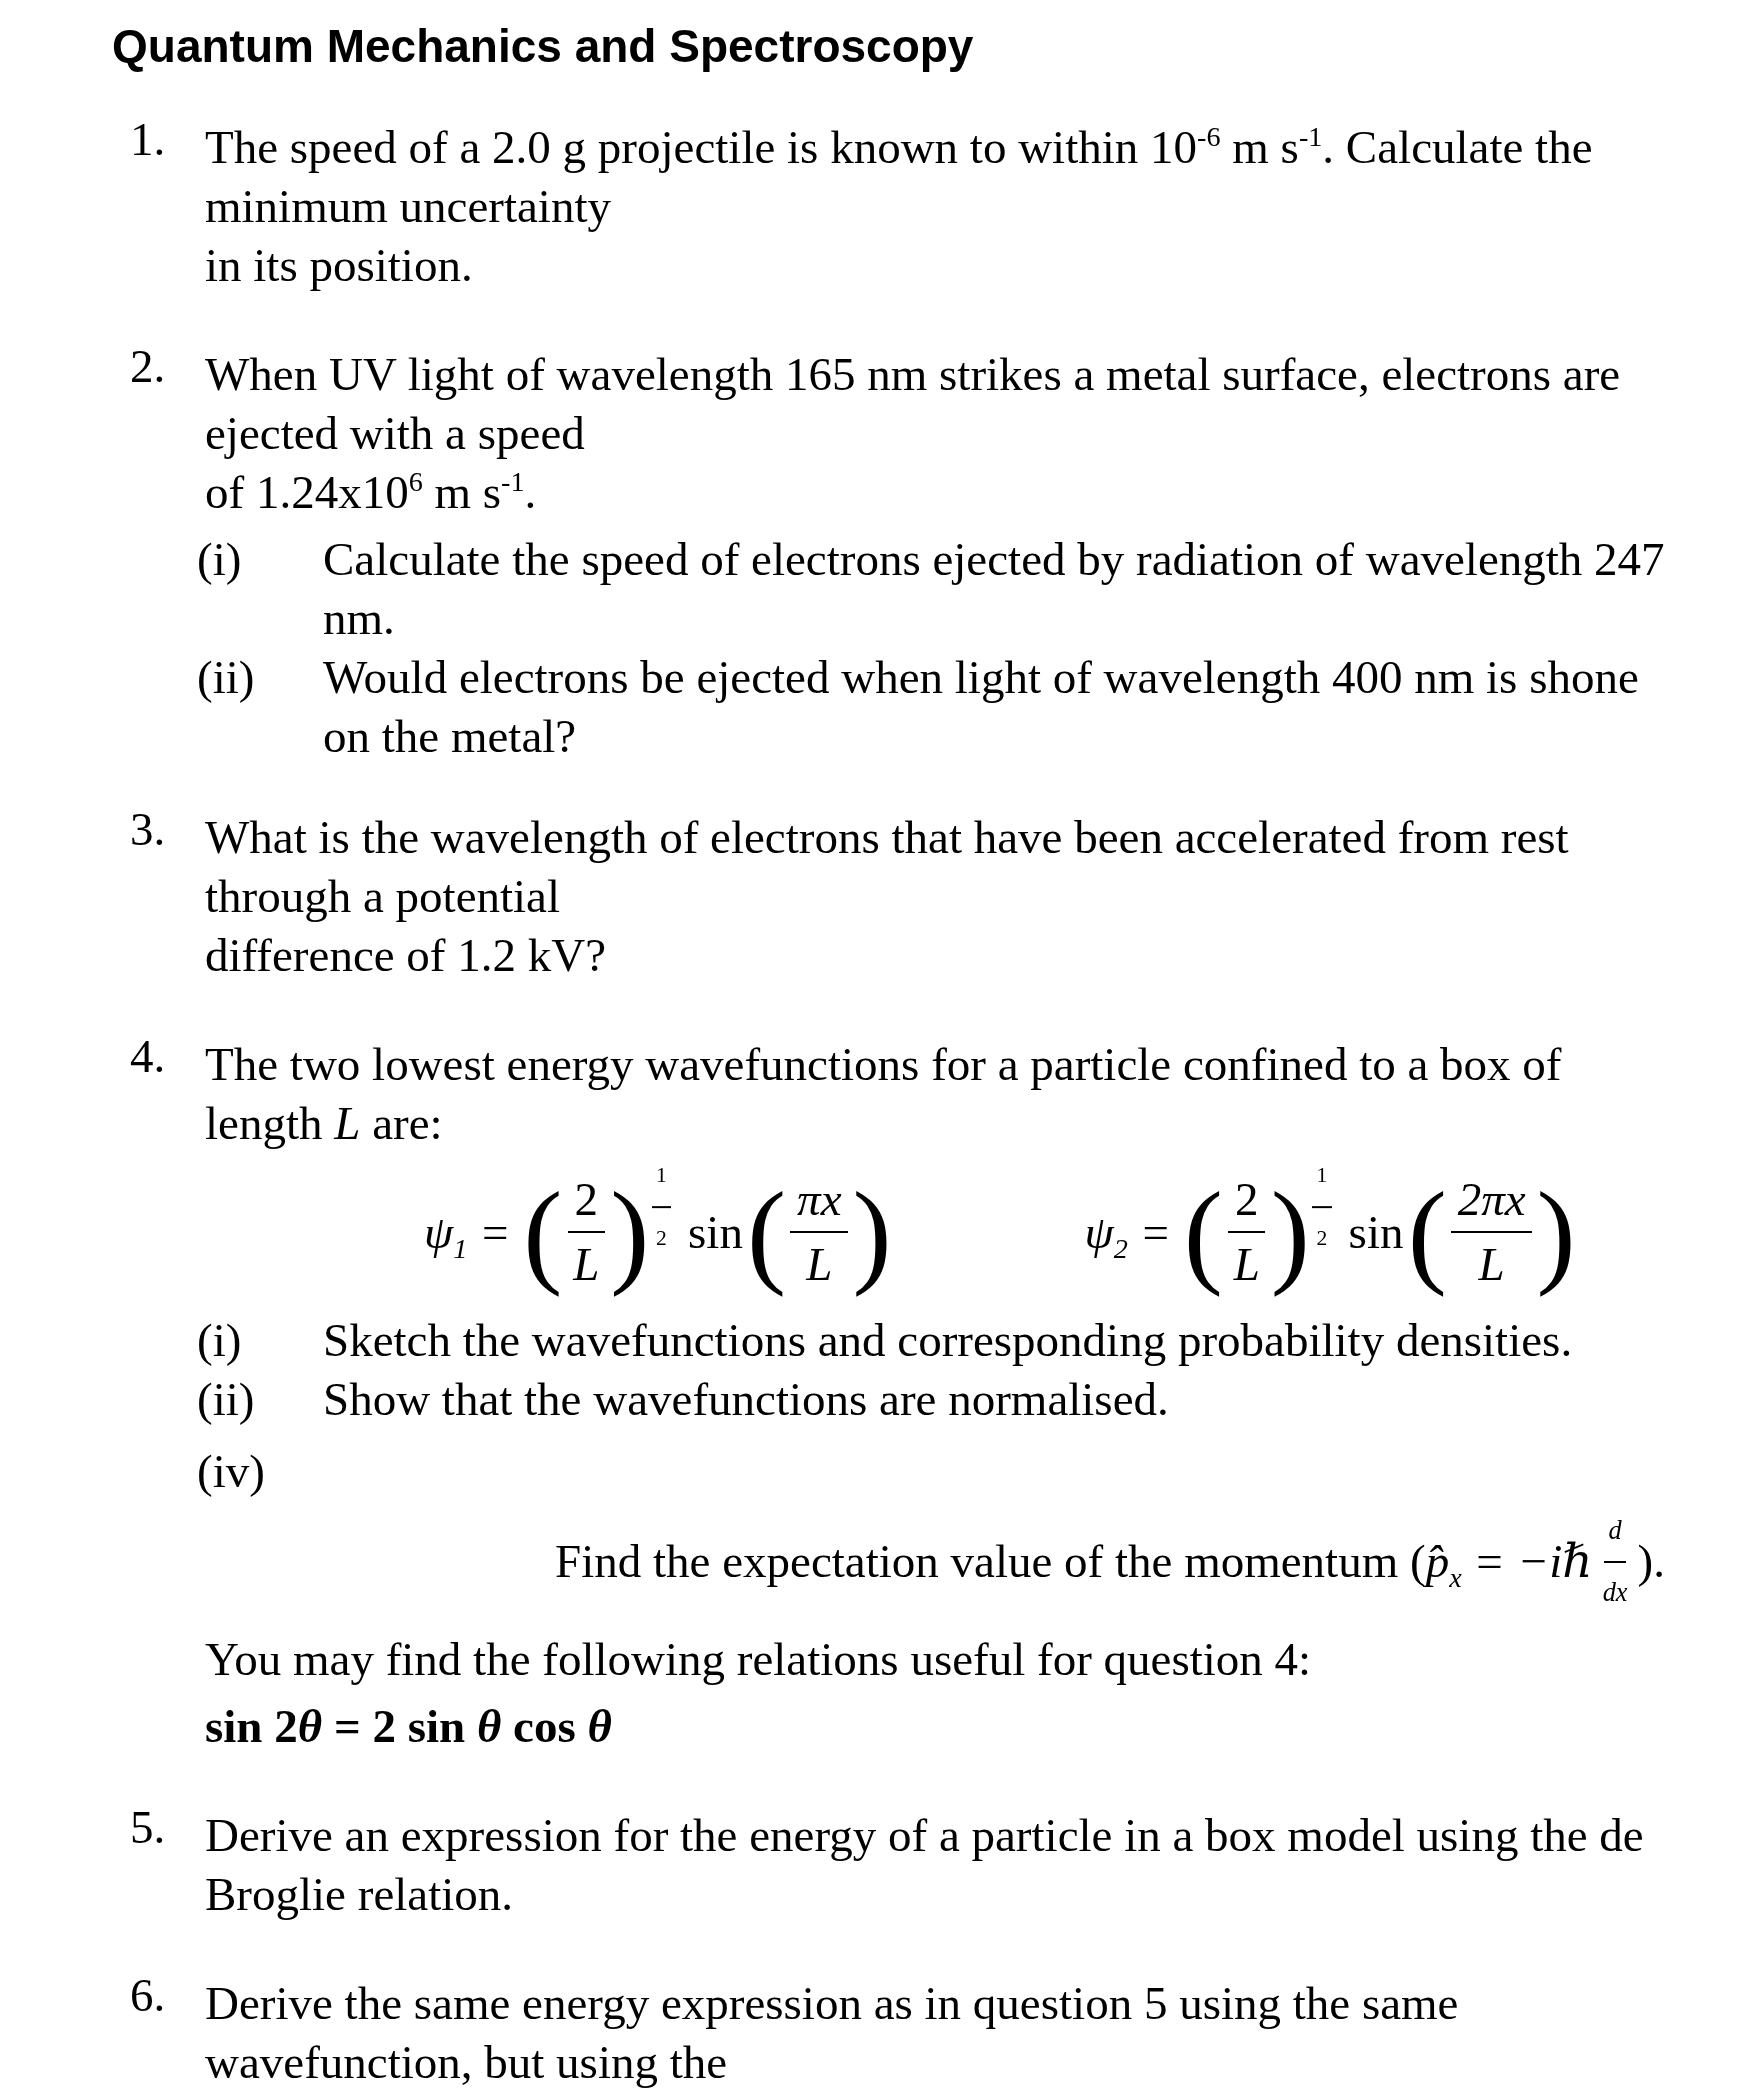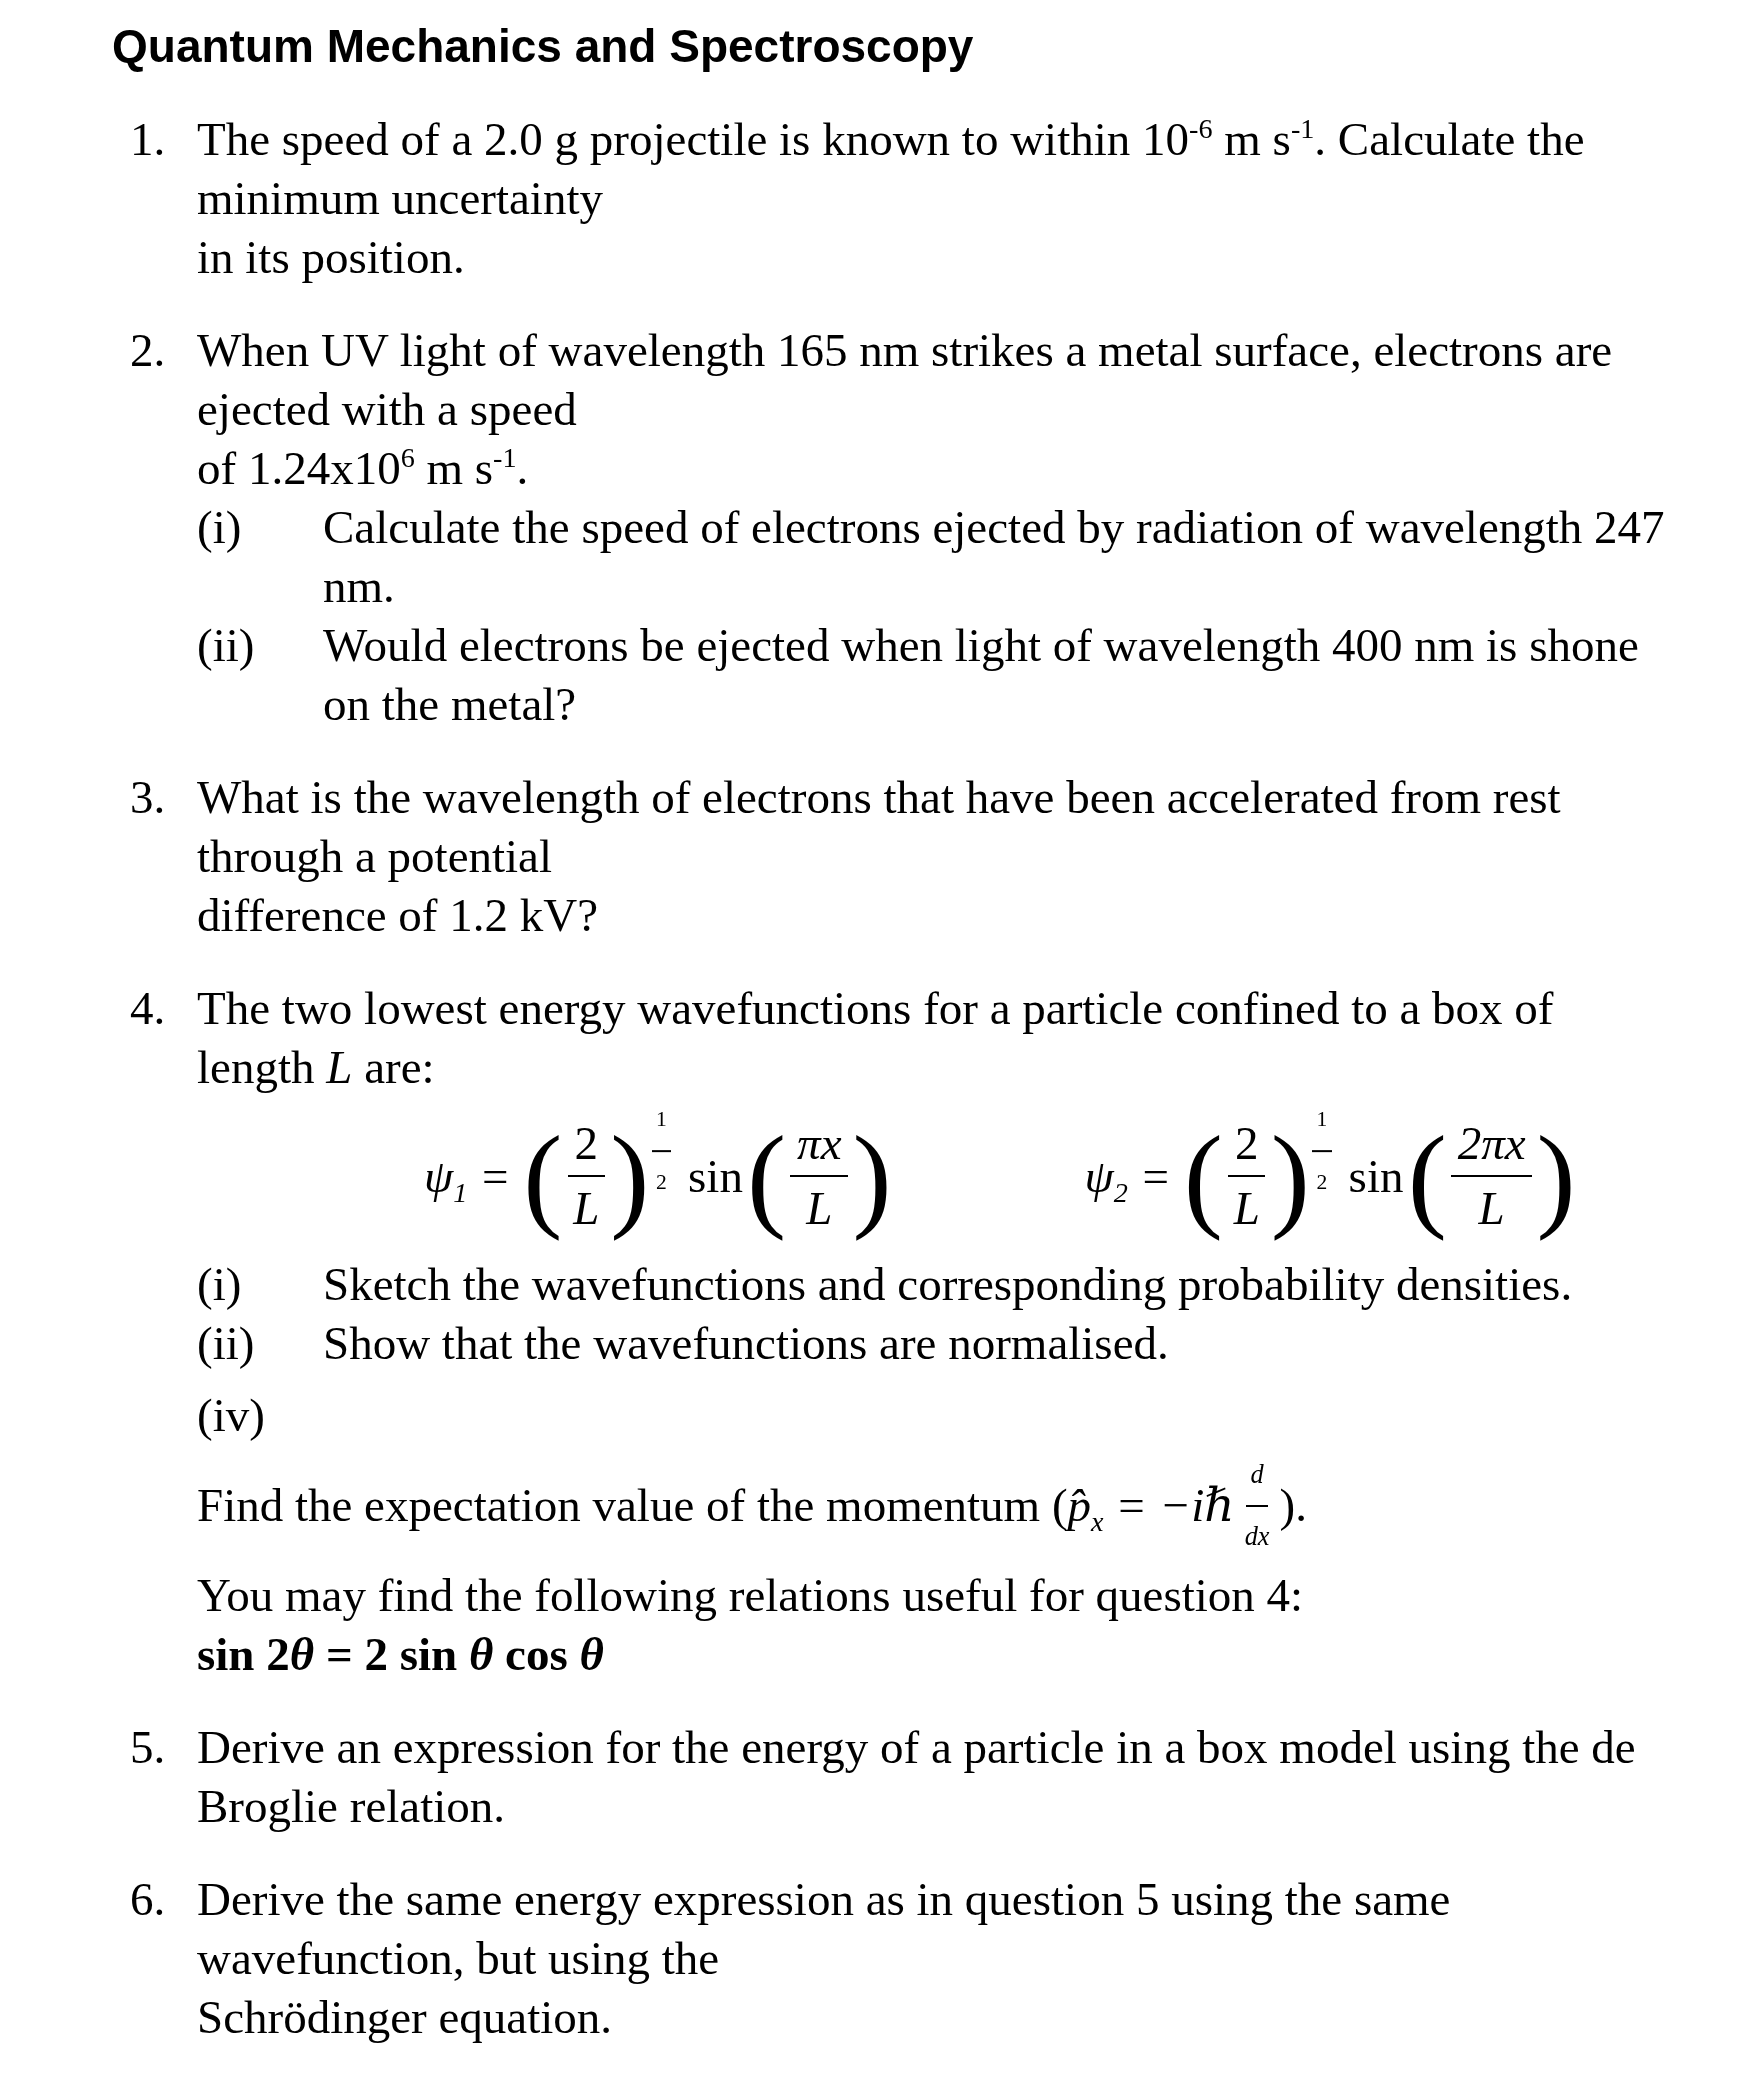--- a/index.html
+++ b/index.html
@@ -13,21 +13,21 @@
     box-sizing:border-box;overflow:hidden;
   }
   .title{
     font-family:"Liberation Sans","DejaVu Sans",sans-serif;
     font-weight:bold;font-size:46px;line-height:59px;
     margin:0 0 29px 16px;
   }
   .q{display:flex;margin-top:34px;}
   .qnum{flex:none;width:67px;margin-left:34px;}
   .qbody{flex:1;min-width:0;}
-  .qbody p{margin:0;}
+  .qbody p{margin:8px;}
   .sub{display:flex;}
   .sublabel{flex:none;width:126px;}
   .subbody{flex:1;min-width:0;}
   
   .i{font-style:italic;}
   .sup{vertical-align:super;font-size:0.6em;line-height:0;}
   .sub-s{vertical-align:sub;font-size:0.6em;line-height:0;}
   
   .psirow{display:flex;gap:193px;margin:17px 0 17px 227px;}
   .formula{display:inline-flex;align-items:center;white-space:nowrap;}
@@ -37,21 +37,21 @@
   .frac{display:inline-flex;flex-direction:column;align-items:center;margin:0 4.2px;}
   .frac .fnum{border-bottom:2.9px solid #000;padding:0 6.7px 1.7px;text-align:center;}
   .frac .fden{padding:2.5px 6.7px 0;text-align:center;}
   .powfrac{display:inline-flex;flex-direction:column;align-items:center;font-size:0.46em;transform:translateY(-1.15em);margin-left:2.5px;}
   .powfrac .fnum{border-bottom:2.1px solid #000;padding:0 4.2px 0.8px;}
   .powfrac .fden{padding:0.8px 4.2px 0;}
   .fn{margin:0 4.2px 0 17px;}
   .dfrac{display:inline-flex;flex-direction:column;align-items:center;font-size:0.56em;margin:0 5.9px;}
   .dfrac .fnum{border-bottom:2.1px solid #000;padding:0 4.2px 0.8px;}
   .dfrac .fden{padding:0.8px 4.2px 0;font-style:italic;}
-  .momline{display:flex;align-items:center;flex-wrap:nowrap;}
+  .momline{display:flex;align-items:center;flex-wrap:nowrap;justify-content:flex-end;}
   .iv-gap{margin-top:12.6px;flex-direction:column;}
   .note{margin-top:34px;}
   .rel{margin-top:17px;margin-left:126px;font-weight:bold;}
 </style>
 </head>
 <body>
 
 <div class="page">
 
   <h1 class="title">Quantum Mechanics and Spectroscopy</h1>

